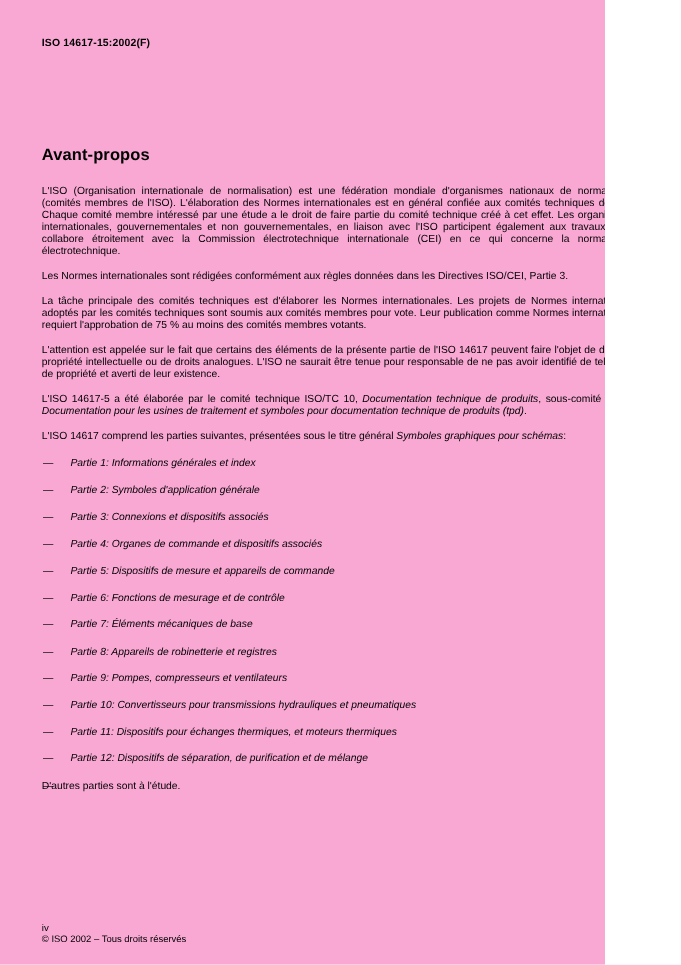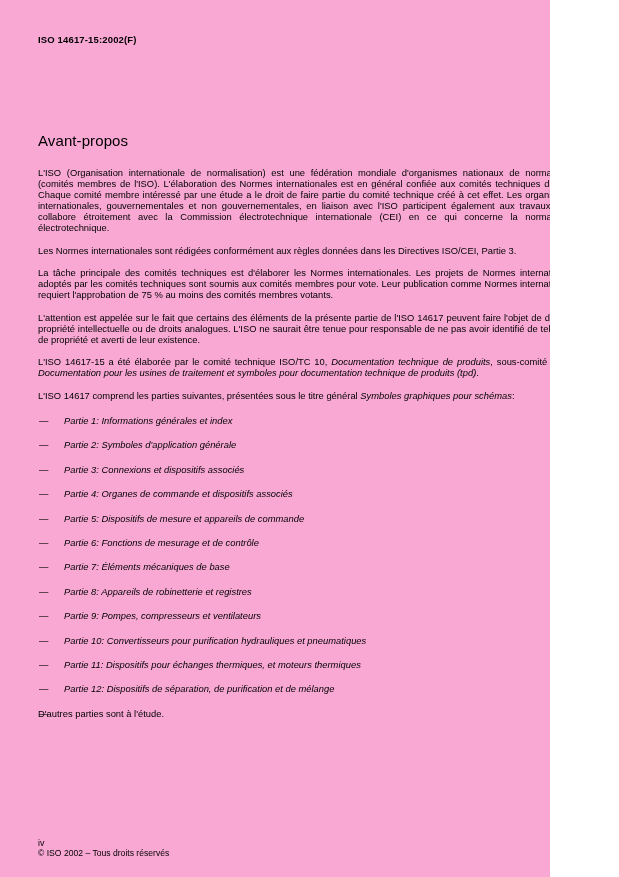--- a/index.html
+++ b/index.html
@@ -28,21 +28,21 @@
     letter-spacing: 0.15px;
   }
   .content {
     position: absolute;
     left: 38px;
     top: 132px;
     width: 543px;
   }
   .section-title {
     font-size: 15px;
-    font-weight: normal;
+    font-weight: bold;
     margin: 0 0 18px 0;
     letter-spacing: 0.1px;
   }
   p.body-text {
     font-size: 9.4px;
     line-height: 11px;
     text-align: justify;
     margin: 0 0 11.5px 0;
     -webkit-hyphens: none;
     hyphens: none;
@@ -111,35 +111,35 @@
     <h1 class="section-title">Avant-propos</h1>
 
     <p class="body-text">L'ISO (Organisation internationale de normalisation) est une fédération mondiale d'organismes nationaux de normalisation (comités membres de l'ISO). L'élaboration des Normes internationales est en général confiée aux comités techniques de l'ISO. Chaque comité membre intéressé par une étude a le droit de faire partie du comité technique créé à cet effet. Les organisations internationales, gouvernementales et non gouvernementales, en liaison avec l'ISO participent également aux travaux. L'ISO collabore étroitement avec la Commission électrotechnique internationale (CEI) en ce qui concerne la normalisation électrotechnique.</p>
 
     <p class="body-text">Les Normes internationales sont rédigées conformément aux règles données dans les Directives ISO/CEI, Partie 3.</p>
 
     <p class="body-text">La tâche principale des comités techniques est d'élaborer les Normes internationales. Les projets de Normes internationales adoptés par les comités techniques sont soumis aux comités membres pour vote. Leur publication comme Normes internationales requiert l'approbation de 75 % au moins des comités membres votants.</p>
 
     <p class="body-text">L'attention est appelée sur le fait que certains des éléments de la présente partie de l'ISO 14617 peuvent faire l'objet de droits de propriété intellectuelle ou de droits analogues. L'ISO ne saurait être tenue pour responsable de ne pas avoir identifié de tels droits de propriété et averti de leur existence.</p>
 
-    <p class="body-text"><span>L'ISO 14617-15 a été élaborée par le comité technique ISO/TC 10, </span><em>Documentation technique de produits</em><span>, sous-comité SC 10, </span><em>Documentation pour les usines de traitement et symboles pour documentation technique de produits (tpd)</em><span>.</span></p>
+    <p class="body-text"><span>L'ISO 14617-5 a été élaborée par le comité technique ISO/TC 10, </span><em>Documentation technique de produits</em><span>, sous-comité SC 10, </span><em>Documentation pour les usines de traitement et symboles pour documentation technique de produits (tpd)</em><span>.</span></p>
 
     <p class="intro-line"><span>L'ISO 14617 comprend les parties suivantes, présentées sous le titre général </span><em>Symboles graphiques pour schémas</em><span>:</span></p>
 
     <ul class="parts-list">
       <li><span class="dash">—</span><span>Partie 1: Informations générales et index</span></li>
       <li><span class="dash">—</span><span>Partie 2: Symboles d'application générale</span></li>
       <li><span class="dash">—</span><span>Partie 3: Connexions et dispositifs associés</span></li>
       <li><span class="dash">—</span><span>Partie 4: Organes de commande et dispositifs associés</span></li>
       <li><span class="dash">—</span><span>Partie 5: Dispositifs de mesure et appareils de commande</span></li>
       <li><span class="dash">—</span><span>Partie 6: Fonctions de mesurage et de contrôle</span></li>
       <li><span class="dash">—</span><span>Partie 7: Éléments mécaniques de base</span></li>
       <li><span class="dash">—</span><span>Partie 8: Appareils de robinetterie et registres</span></li>
       <li><span class="dash">—</span><span>Partie 9: Pompes, compresseurs et ventilateurs</span></li>
-      <li><span class="dash">—</span><span>Partie 10: Convertisseurs pour purification hydrauliques et pneumatiques</span></li>
+      <li><span class="dash">—</span><span>Partie 10: Convertisseurs pour transmissions hydrauliques et pneumatiques</span></li>
       <li><span class="dash">—</span><span>Partie 11: Dispositifs pour échanges thermiques, et moteurs thermiques</span></li>
       <li><span class="dash">—</span><span>Partie 12: Dispositifs de séparation, de purification et de mélange</span></li>
       <li><span class="dash">—</span></li>
     </ul>
 
     <p class="closing-text">D'autres parties sont à l'étude.</p>
 
   </div>
 
   <div class="footer">

